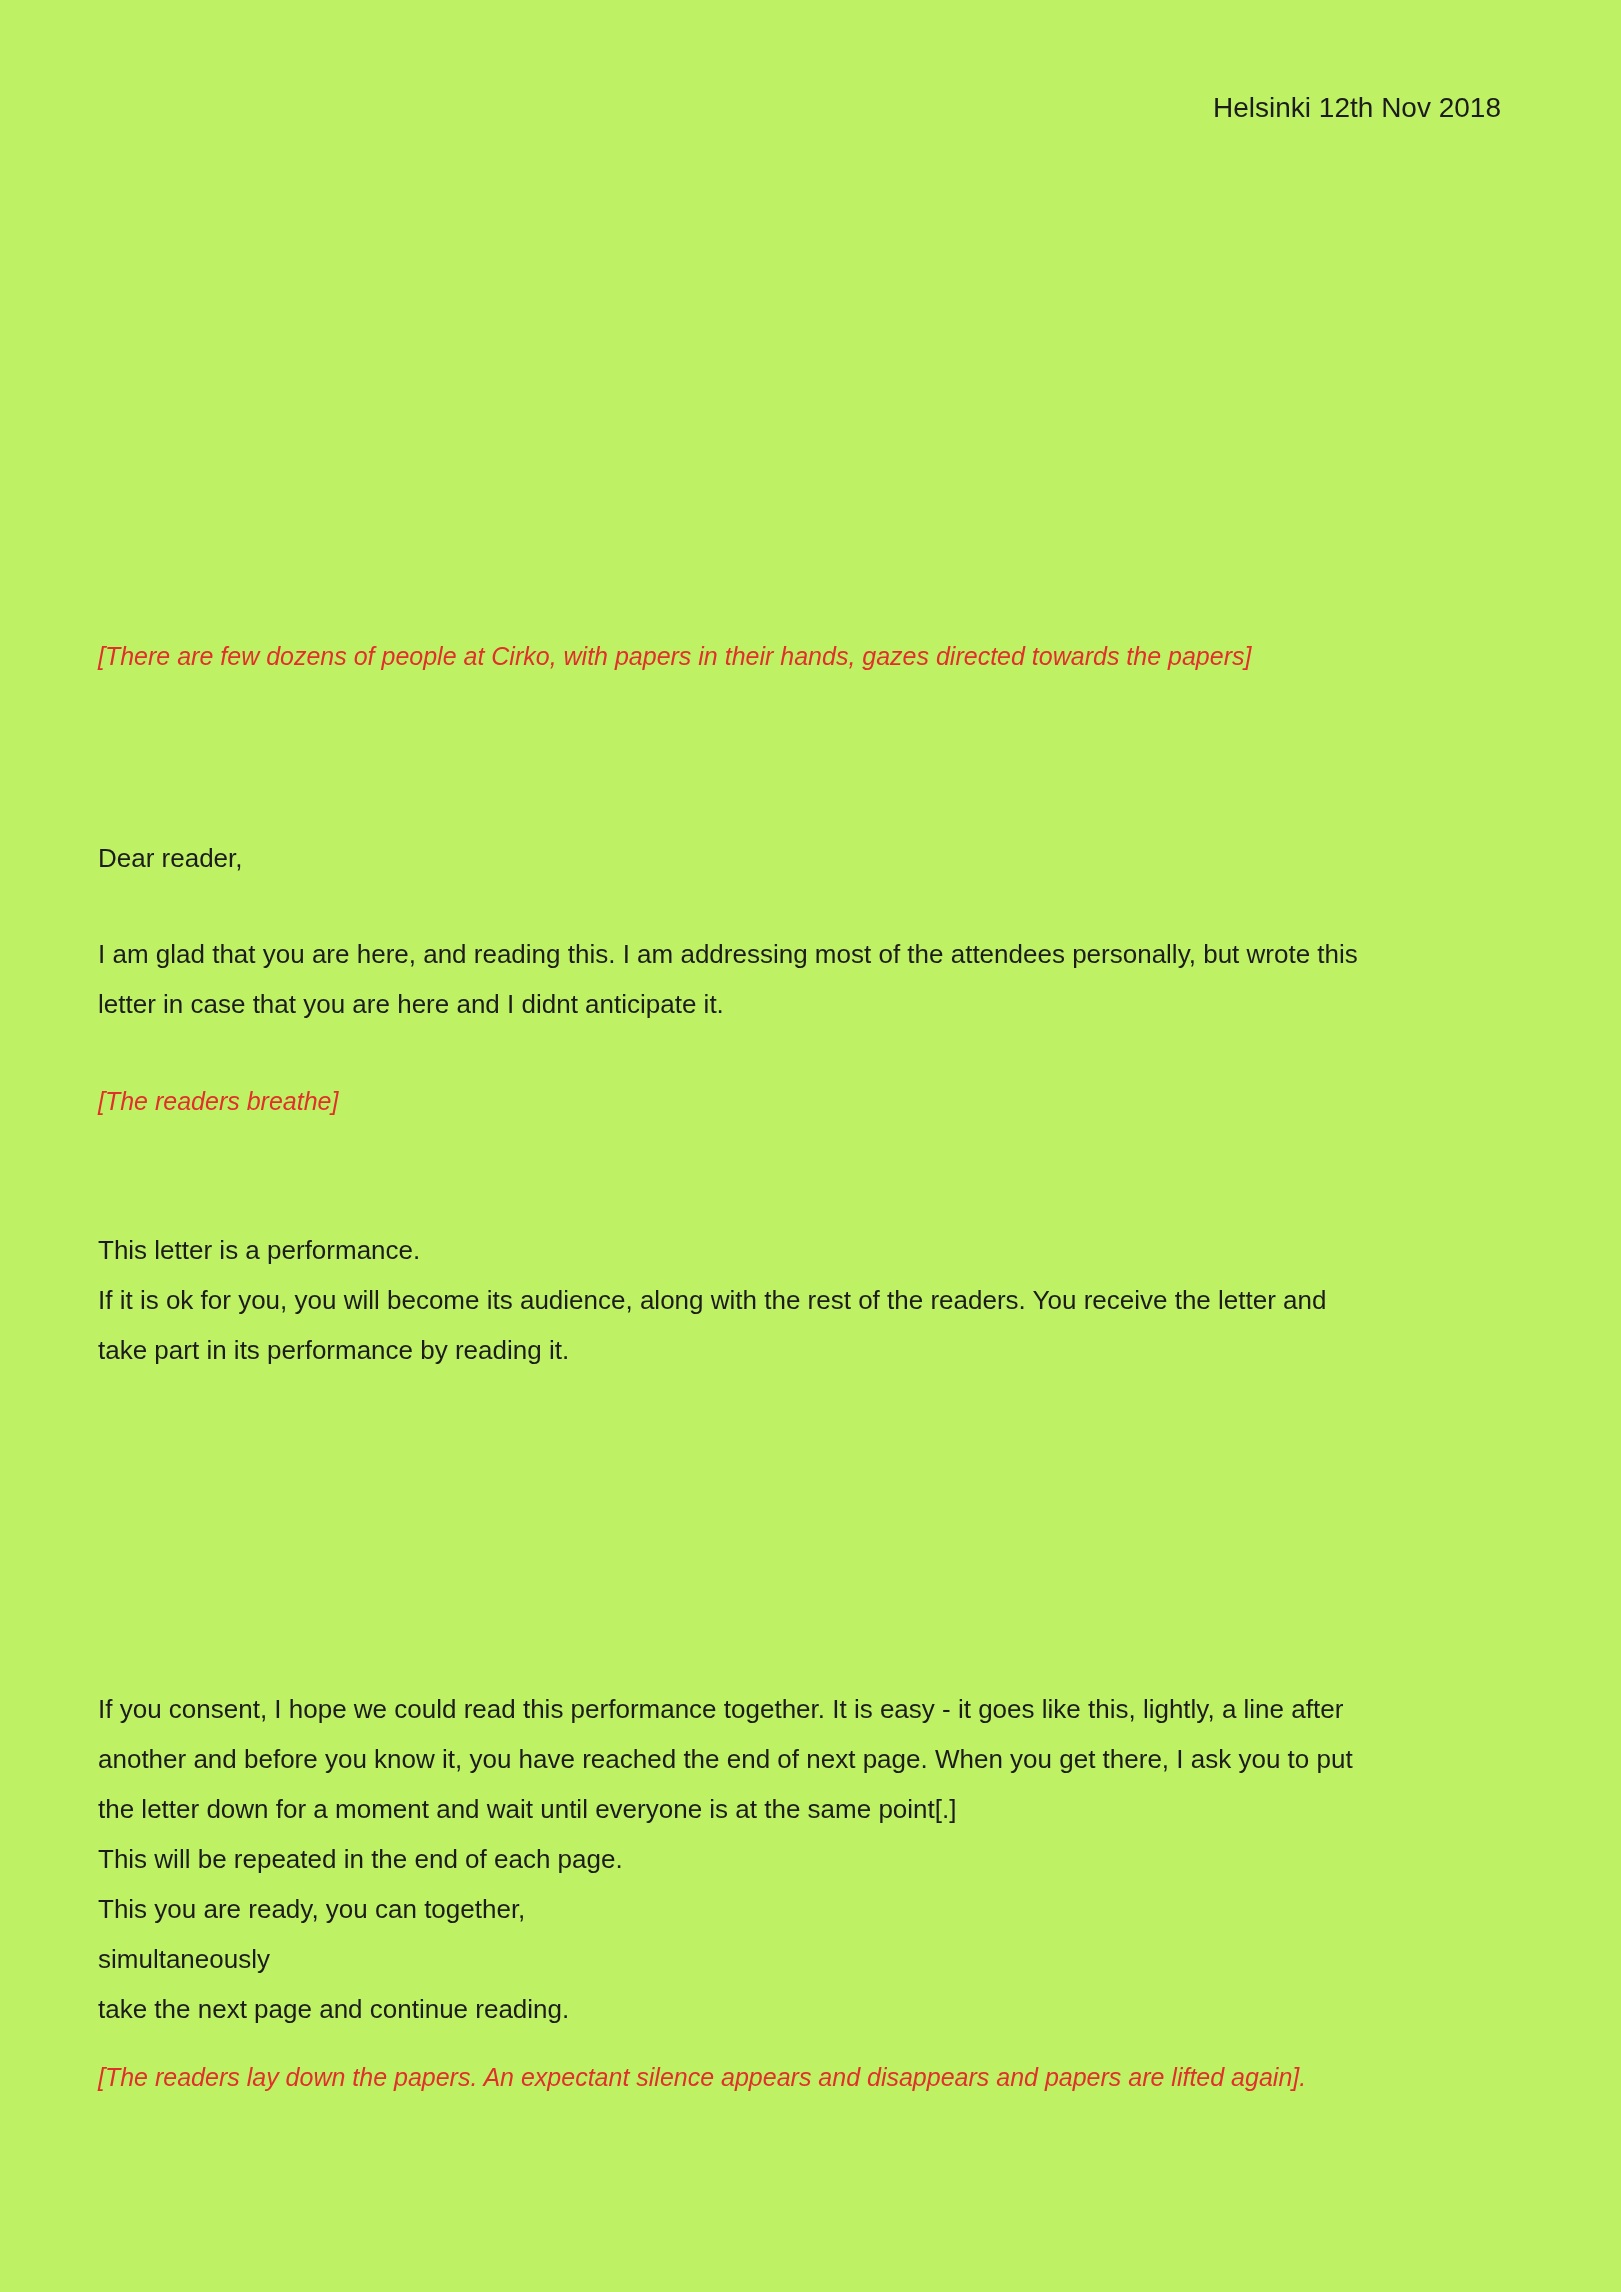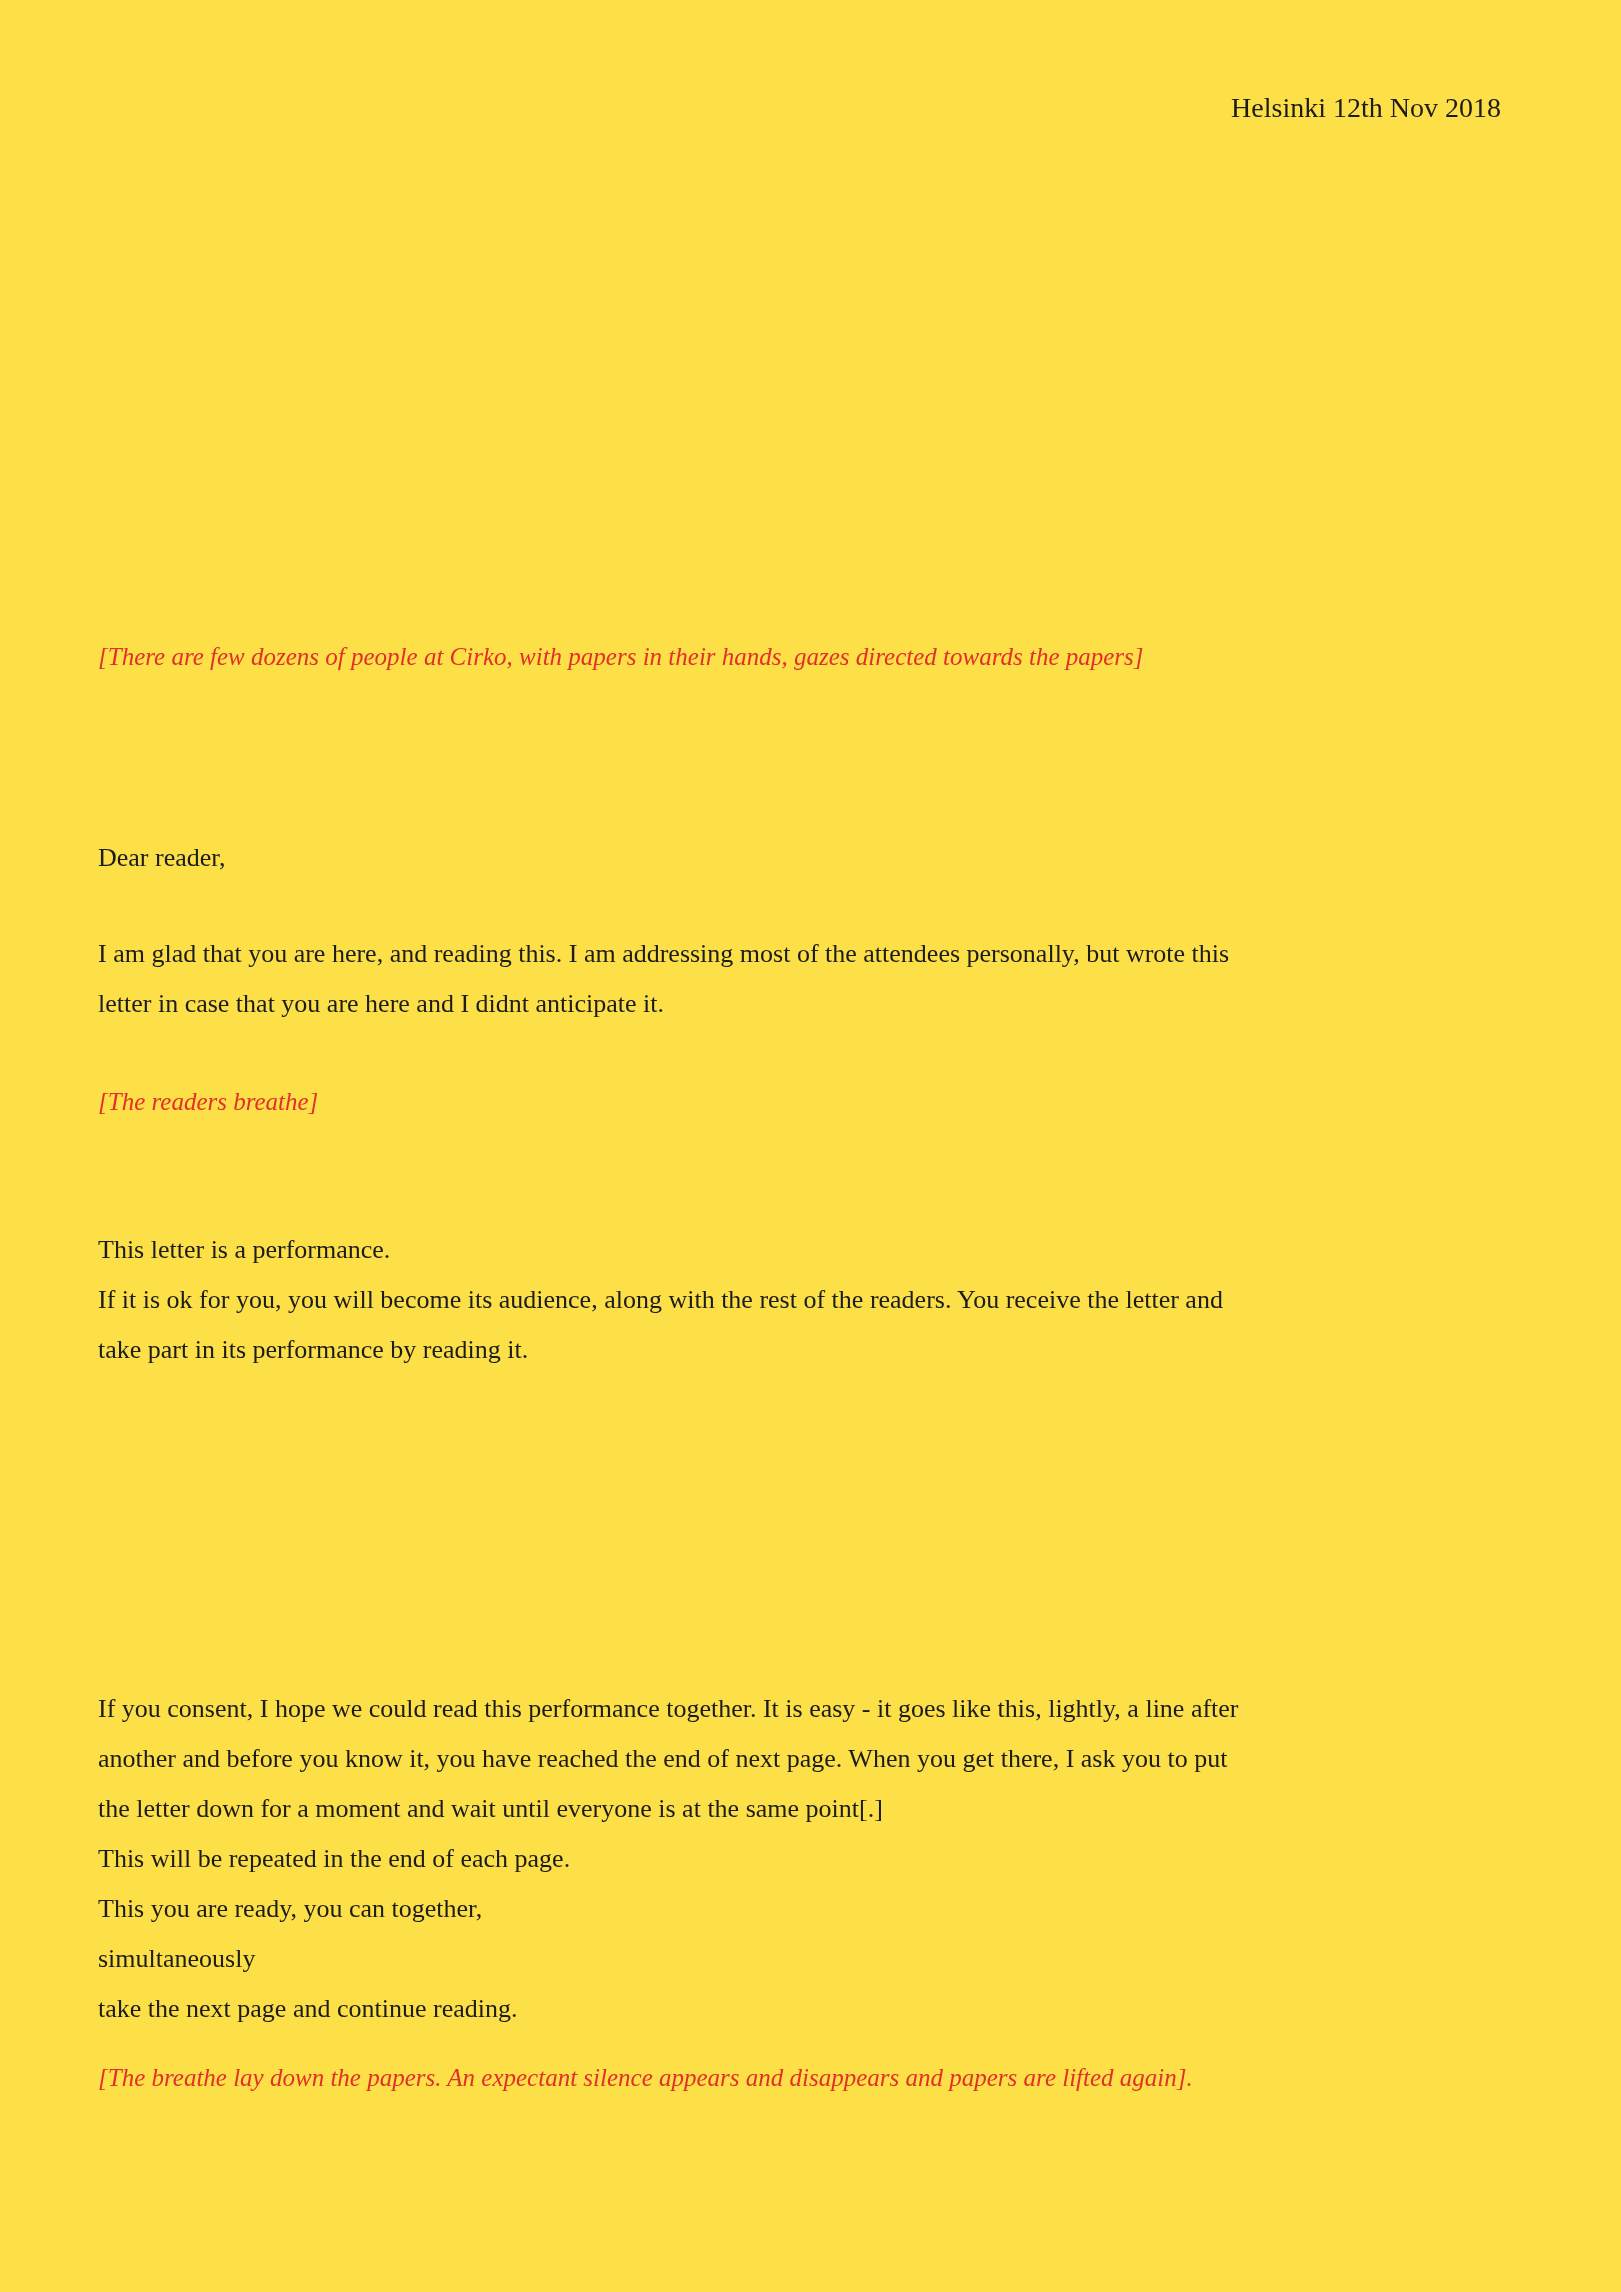--- a/index.html
+++ b/index.html
@@ -4,22 +4,22 @@
 <style>
   html, body {
     margin: 0;
     padding: 0;
     background: #ffffff;
   }
   .page {
     position: relative;
     width: 1621px;
     height: 2293px;
-    background: #fde047;
-    font-family: Liberation Serif, serif;
+    background: #bef264;
+    font-family: Liberation Sans, sans-serif;
     color: #1c1c1c;
     overflow: hidden;
   }
   .dateline {
     position: absolute;
     top: 88px;
     right: 120px;
     font-size: 28px;
     line-height: 39px;
     color: #1c1c1c;
@@ -80,16 +80,16 @@
   <div class="body-block para-3">
       <div>If you consent, I hope we could read this performance together. It is easy - it goes like this, lightly, a line after</div>
       <div>another and before you know it, you have reached the end of next page. When you get there, I ask you to put</div>
       <div>the letter down for a moment and wait until everyone is at the same point[.]</div>
       <div>This will be repeated in the end of each page.</div>
       <div>This you are ready, you can together,</div>
       <div>simultaneously</div>
       <div>take the next page and continue reading.</div>
     </div>
 
-  <div class="stage-direction sd-4">[The breathe lay down the papers. An expectant silence appears and disappears and papers are lifted again].</div>
+  <div class="stage-direction sd-4">[The readers lay down the papers. An expectant silence appears and disappears and papers are lifted again].</div>
 
 </div>
 
 
 </body></html>

